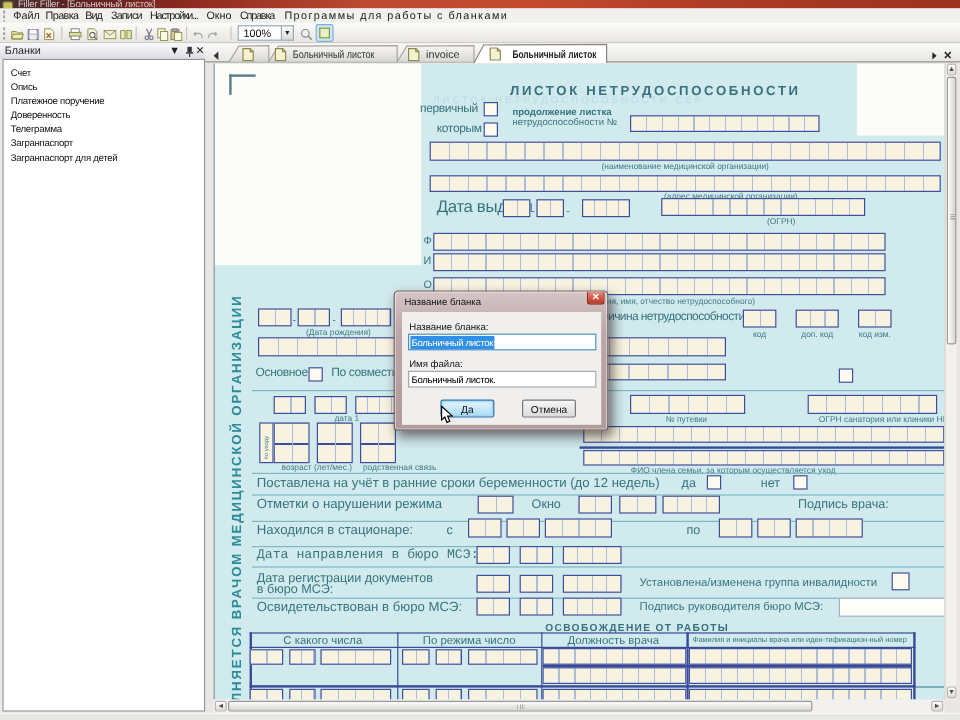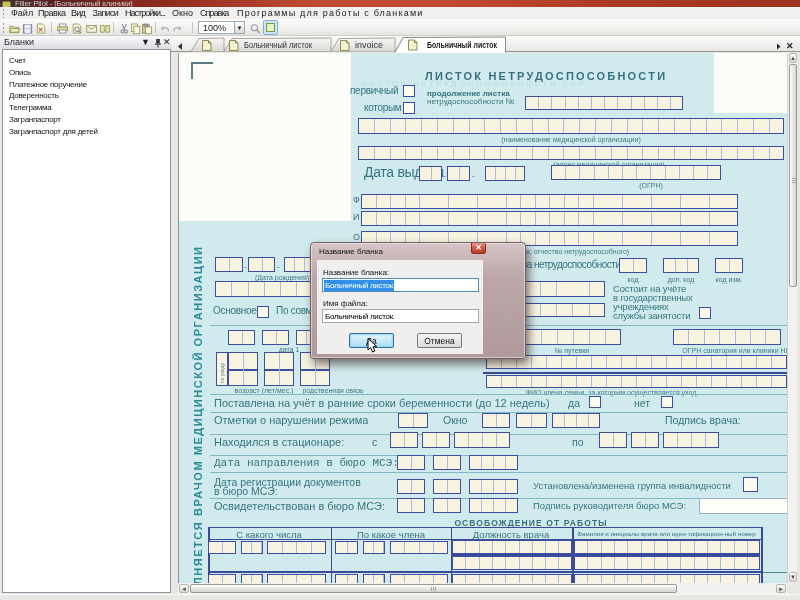--- a/index.html
+++ b/index.html
@@ -51,35 +51,35 @@
 .sep{position:absolute;left:31px;width:578px;height:1px;background:#7fb8c1}
 .dash{position:absolute;color:#3c4e9e;font-size:8px;line-height:8px}
 
 #vsb{left:787px;top:53px;width:10px;height:530px;background:#f2f1f0;border-left:1px solid #d4d1cd}
 #vsb .btn,#hsb .btn{position:absolute;background:linear-gradient(#fdfdfd,#dad8d4);border:1px solid #b8b5b0;border-radius:2px;color:#4a4a48;font-size:6px;text-align:center}
 #vthumb{position:absolute;left:1px;top:11px;width:8px;height:223px;background:linear-gradient(90deg,#fdfdfd,#d5d3d0);border:1px solid #9a9893;border-radius:2px}
 #hsb{left:178px;top:583px;width:609px;height:11px;background:#f2f1f0}
 #hthumb{position:absolute;left:12px;top:1px;width:487px;height:9px;background:linear-gradient(#fdfdfd,#d5d3d0);border:1px solid #9a9893;border-radius:2px}
 #botstrip{left:0;top:594px;width:800px;height:6px;background:#e9e7e4;border-top:1px solid #f8f8f6}
 
-#dlg{left:310px;top:242px;width:216px;height:117px;background:linear-gradient(#d6c5c6,#bba6a8 30%,#b09a9c);border:1px solid #735e61;border-radius:4px 4px 3px 3px;box-shadow:inset 0 0 0 1px rgba(255,255,255,.45),3px 5px 10px rgba(40,25,25,.6);z-index:50}
+#dlg{left:328px;top:242px;width:179px;height:117px;background:linear-gradient(#d6c5c6,#bba6a8 30%,#b09a9c);border:1px solid #735e61;border-radius:4px 4px 3px 3px;box-shadow:inset 0 0 0 1px rgba(255,255,255,.45),3px 5px 10px rgba(40,25,25,.6);z-index:50}
 #dlg .title{position:absolute;left:8px;top:4px;font-size:8px;color:#111}
 #dlgclose{position:absolute;left:160px;top:0px;width:15px;height:11px;background:linear-gradient(#e89184,#cf5b4a 50%,#b93a2a);border:1px solid #8c2b1d;border-top:none;border-radius:0 2px 3px 3px;color:#fff;font-size:8px;line-height:10px;text-align:center;font-weight:bold}
 #dlgclient{position:absolute;left:6px;top:17px;width:166px;height:94px;background:#f0efee}
 #dlgclient .lb{position:absolute;font-size:8px;color:#111}
 .inp{position:absolute;left:5px;width:157px;height:14px;background:#fff;font-size:8px;letter-spacing:-0.3px;line-height:13px}
 #dlg .btn{position:absolute;top:73px;width:45px;height:15px;border-radius:2px;font-size:8.5px;text-align:center;line-height:14px;color:#111}
 
 #cursor{z-index:99}
 </style></head>
 <body>
 <div id="app">
   <div class="ab" id="titlebar">
       <div class="ico"></div>
-      <div class="tt">Filler Pilot - [Больничный клиники]</div>
+      <div class="tt">Filler Filler - [Больничный листок]</div>
     </div>
   <div class="ab" id="menubar">
     <div class="grip" style="left:2px;top:1px;height:10px"></div>
     <span style="left:11px">Файл</span>
       <span style="left:38px;letter-spacing:-0.5px">Правка</span>
       <span style="left:71px;letter-spacing:-0.8px">Вид</span>
       <span style="left:92.5px;letter-spacing:-0.7px">Записи</span>
       <span style="left:125px;letter-spacing:-1px">Настройки...</span>
       <span style="left:172px">Окно</span>
       <span style="left:200px;letter-spacing:-1px">Справка</span>
@@ -252,21 +252,20 @@
 <div class="cr p14" style="left:69px;top:204px;width:27px;height:15px"></div>
 <div class="cr p10" style="left:105px;top:204px;width:42px;height:15px"></div>
 <div class="dash" style="left:65px;top:210px">-</div>
 <div class="dash" style="left:98px;top:210px">-</div>
 <div class="cap" style="left:103px;top:221px;">(Дата рождения)</div>
 <div class="cr p1625" style="left:36px;top:228px;width:390px;height:16px"></div>
 <div class="tl" style="left:34px;top:253px;font-size:10px;letter-spacing:-0.3px;">Основное</div>
 <div class="cb" style="left:78px;top:253px;width:12px;height:12px"></div>
 <div class="tl" style="left:97px;top:253px;font-size:10px;letter-spacing:-0.3px;">По совместительству</div>
 <div class="cr p163" style="left:312px;top:250px;width:114px;height:14px"></div>
-<div style="position:absolute;left:434px;top:231px;width:95px;font-size:9.5px;letter-spacing:-0.2px;line-height:9px;color:#36747e">Состоит на учёте<br>в государственных<br>учреждениях<br>службы занятости</div>
 <div class="cb" style="left:520px;top:254px;width:12px;height:12px"></div>
 <div class="sep" style="top:271.5px"></div>
 <div class="cr p14" style="left:49px;top:277px;width:27px;height:15px"></div>
 <div class="cr p14" style="left:83px;top:277px;width:27px;height:15px"></div>
 <div class="cr p10" style="left:117px;top:277px;width:42px;height:15px"></div>
 <div class="cap" style="left:110px;top:293px;">дата 1</div>
 <div class="cr p16" style="left:346px;top:276px;width:96px;height:16px"></div>
 <div class="cap" style="left:393px;top:294px;">№ путевки</div>
 <div class="cr p154" style="left:494px;top:276px;width:108px;height:16px"></div>
 <div class="cap" style="left:560px;top:294px;">ОГРН санатория или клиники НИИ</div>
@@ -328,21 +327,21 @@
 <div style="position:absolute;left:520px;top:445px;width:89px;height:16px;background:#fdfdfa;border:1px solid #9ab0c8"></div>
 <div style="position:absolute;left:262px;top:464.5px;width:180px;text-align:center;font-size:8.5px;font-weight:bold;letter-spacing:1.1px;color:#38707e;white-space:nowrap">ОСВОБОЖДЕНИЕ ОТ РАБОТЫ</div>
 <div style="position:absolute;left:29px;top:473.5px;width:555px;height:1.8px;background:#3a4a98"></div>
 <div style="position:absolute;left:29px;top:473.5px;width:1.8px;height:58px;background:#3a4a98"></div>
 <div style="position:absolute;left:582px;top:473.5px;width:2px;height:58px;background:#3a4a98"></div>
 <div style="position:absolute;left:152px;top:473.5px;width:1px;height:58px;background:#3a4a98"></div>
 <div style="position:absolute;left:272px;top:473.5px;width:1.2px;height:58px;background:#3a4a98"></div>
 <div style="position:absolute;left:393px;top:473.5px;width:1.8px;height:58px;background:#3a4a98"></div>
 <div style="position:absolute;left:29px;top:485.5px;width:555px;height:1.5px;background:#3a4a98"></div>
 <div style="position:absolute;left:40px;top:476px;width:100px;text-align:center;font-size:9.5px;color:#36747e">С какого числа</div>
-<div style="position:absolute;left:162px;top:476px;width:100px;text-align:center;font-size:9.5px;color:#36747e">По какое члена</div>
+<div style="position:absolute;left:162px;top:476px;width:100px;text-align:center;font-size:9.5px;color:#36747e">По режима число</div>
 <div style="position:absolute;left:282px;top:476px;width:100px;text-align:center;font-size:9.5px;color:#36747e">Должность врача</div>
 <div style="position:absolute;left:395px;top:477px;width:185px;text-align:center;font-size:6.2px;color:#36747e;white-space:nowrap">Фамилия и инициалы врача или иден-тификацион-ный номер</div>
 <div class="cr p14" style="left:29px;top:488px;width:28px;height:13px"></div>
 <div class="cr p10" style="left:62px;top:488px;width:21.5px;height:13px"></div>
 <div class="cr p145" style="left:88px;top:488px;width:59px;height:13px"></div>
 <div class="cr p115" style="left:156px;top:488px;width:23px;height:13px"></div>
 <div class="cr p10" style="left:184px;top:488px;width:22px;height:13px"></div>
 <div class="cr p145" style="left:211px;top:488px;width:58px;height:13px"></div>
 <div class="cr p133" style="left:273px;top:487px;width:120px;height:14px"></div>
 <div class="cr p133" style="left:273px;top:502.5px;width:120px;height:14.5px"></div>

